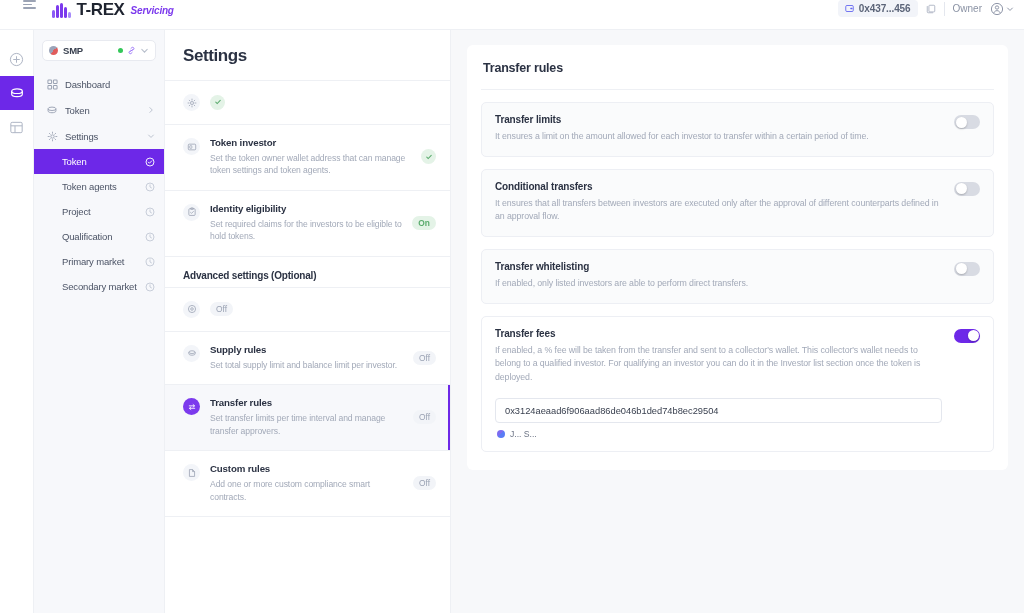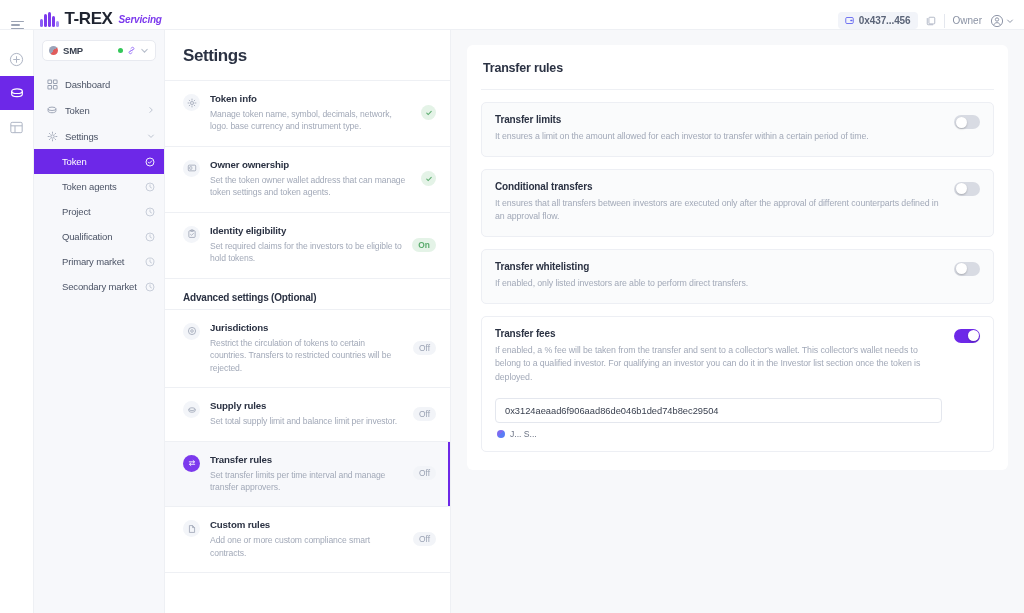--- a/index.html
+++ b/index.html
@@ -10,22 +10,22 @@
     overflow: hidden;
     -webkit-font-smoothing: antialiased;
   }
   .app { position: relative; width: 1024px; height: 613px; display: flex; flex-direction: column; }
 
   
   .topbar {
     height: 30px; min-height: 30px;
     background: #ffffff;
     border-bottom: 1px solid #eef0f4;
-    display: flex; align-items: flex-end;
-    padding: 0 10px 0 0;
+    display: flex; align-items: flex-start;
+    padding: 0 10px 0 12px;
   }
   .topbar-left { width: 34px; display: flex; align-items: center; justify-content: center; }
   .hamburger { display: flex; flex-direction: column; gap: 2px; width: 13px; cursor: pointer; position: relative;}
   .hamburger i { display: block; height: 1.5px; background: #9ba3b4; border-radius: 1px; }
   .hamburger i:nth-child(1) { width: 13px; }
   .hamburger i:nth-child(2) { width: 9px; }
   .hamburger i:nth-child(3) { width: 13px; }
   .brand { display: flex; align-items: center; gap: 6px; padding-left: 6px; }
   .brand-mark { display: flex; align-items: flex-end; gap: 1.5px; height: 15px; }
   .brand-mark span { display: block; width: 2.5px; background: #7c3aed; border-radius: 2px; }
@@ -395,40 +395,36 @@
         <h1>Settings</h1>
       </div>
 
       <div class="set-row">
         <span class="r-ico">
           <svg width="10" height="10" viewBox="0 0 14 14">
               <circle cx="7" cy="7" r="2.1" fill="none" stroke="currentColor" stroke-width="1.1"></circle>
               <path d="M7 1.5v1.4M7 11.1v1.4M1.5 7h1.4M11.1 7h1.4M3.1 3.1l1 1M9.9 9.9l1 1M10.9 3.1l-1 1M4.1 9.9l-1 1" stroke="currentColor" stroke-width="1.1" stroke-linecap="round"></path>
             </svg>
         </span>
-        <div class="r-body">
-          <div class="r-title">Token info</div>
-          <div class="r-desc">Manage token name, symbol, decimals, network, logo. base currency and instrument type.</div>
-        </div>
         <span class="badge-ok">
           <svg width="8" height="8" viewBox="0 0 10 10">
               <path d="M2.2 5.2 4 7l3.8-4" fill="none" stroke="currentColor" stroke-width="1.3" stroke-linecap="round"></path>
             </svg>
         </span>
       </div>
 
       <div class="set-row">
         <span class="r-ico">
           <svg width="10" height="10" viewBox="0 0 14 14">
               <rect x="1.8" y="3" width="10.4" height="8" rx="1.3" fill="none" stroke="currentColor" stroke-width="1.1"></rect>
               <rect x="3.8" y="5.2" width="3" height="3.6" rx="0.6" fill="none" stroke="currentColor" stroke-width="1"></rect>
             </svg>
         </span>
         <div class="r-body">
-          <div class="r-title">Owner ownership</div>
+          <div class="r-title">Token investor</div>
           <div class="r-desc">Set the token owner wallet address that can manage token settings and token agents.</div>
         </div>
         <span class="badge-ok">
           <svg width="8" height="8" viewBox="0 0 10 10">
               <path d="M2.2 5.2 4 7l3.8-4" fill="none" stroke="currentColor" stroke-width="1.3" stroke-linecap="round"></path>
             </svg>
         </span>
       </div>
 
       <div class="set-row">
@@ -448,24 +444,20 @@
 
       <div class="set-sub-head">Advanced settings (Optional)</div>
 
       <div class="set-row">
         <span class="r-ico">
           <svg width="10" height="10" viewBox="0 0 14 14">
               <circle cx="7" cy="7" r="5" fill="none" stroke="currentColor" stroke-width="1.1"></circle>
               <circle cx="7" cy="7" r="1.8" fill="none" stroke="currentColor" stroke-width="1.1"></circle>
             </svg>
         </span>
-        <div class="r-body">
-          <div class="r-title">Jurisdictions</div>
-          <div class="r-desc">Restrict the circulation of tokens to certain countries. Transfers to restricted countries will be rejected.</div>
-        </div>
         <span class="badge-off">Off</span>
       </div>
 
       <div class="set-row">
         <span class="r-ico">
           <svg width="10" height="10" viewBox="0 0 14 14">
               <ellipse cx="7" cy="5.8" rx="4.4" ry="1.9" fill="none" stroke="currentColor" stroke-width="1.1"></ellipse>
               <path d="M2.6 5.8v2.4c0 1 2 1.9 4.4 1.9s4.4-.9 4.4-1.9V5.8" fill="none" stroke="currentColor" stroke-width="1.1"></path>
             </svg>
         </span>

